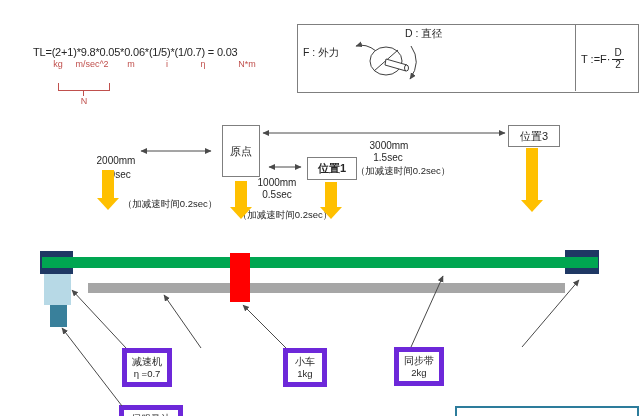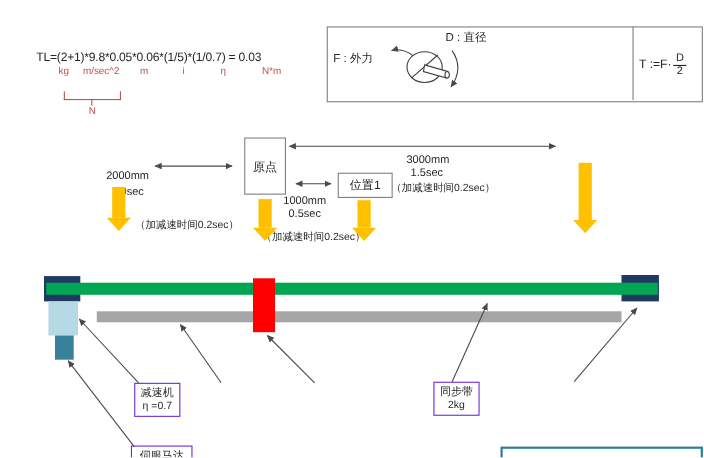--- a/index.html
+++ b/index.html
@@ -26,21 +26,21 @@
   .dist{font-size:10px;color:#262626;}
   .note{font-size:9.5px;color:#262626;}
   
   .varrow{position:absolute;width:22px;display:flex;flex-direction:column;align-items:center;}
   .varrow .shaft{width:12px;background:#FFC000;}
   .varrow .head{width:0;height:0;border-left:11px solid transparent;border-right:11px solid transparent;
                 border-top:12px solid #FFC000;}
   
   .blk{position:absolute;}
   
-  .lblbox{border:1px solid #6d28d9;background:#fff;text-align:center;font-size:10px;line-height:1.3;
+  .lblbox{border:5px solid #6d28d9;background:#fff;text-align:center;font-size:10px;line-height:1.3;
           padding:2px 2px;color:#262626;}
   .lblbox .spec{font-size:9.5px;}
   
   .resultbox{border:2px solid #2D7C9B;background:#fff;}
   svg.overlay{position:absolute;left:0;top:0;pointer-events:none;}
 </style>
 </head>
 <body>
 
 <div id="stage">
@@ -62,21 +62,22 @@
   <div class="abs ttext" style="left:405px;top:27px;">D : 直径</div>
   <div class="abs eq" style="left:581px;top:48px;">
     <span>T :=F·</span>
     <span class="frac">
       <span class="num">D</span>
       <span class="den">2</span>
     </span>
   </div>
 
   <div class="abs pbox" style="left:222px;top:125px;width:36px;height:50px;">原点</div>
-  <div class="abs pbox" style="left:307px;top:157px;width:48px;height:21px;">位置1</div>
+  <div class="abs pbox" style="left:307px;top:157px;width:48px;height:21px;font-weight:bold;">位置1</div>
+  <div class="abs pbox" style="left:508px;top:125px;width:50px;height:20px;">位置3</div>
 
   <div class="abs dist ctr" style="left:116px;top:155px;">2000mm</div>
   <div class="abs dist ctr" style="left:116px;top:169px;">1.0sec</div>
   <div class="abs note ctr" style="left:170px;top:198px;">（加减速时间0.2sec）</div>
 
   <div class="abs dist ctr" style="left:277px;top:177px;">1000mm</div>
   <div class="abs dist ctr" style="left:277px;top:189px;">0.5sec</div>
   <div class="abs note ctr" style="left:285px;top:209px;">（加减速时间0.2sec）</div>
 
   <div class="abs dist ctr" style="left:389px;top:140px;">3000mm</div>
@@ -104,20 +105,24 @@
   <div class="blk" style="left:565px;top:250px;width:34px;height:24px;background:#1F3864;"></div>
   <div class="blk" style="left:42px;top:257px;width:556px;height:11px;background:#00A651;"></div>
   <div class="blk" style="left:88px;top:283px;width:477px;height:10px;background:#A6A6A6;"></div>
   <div class="blk" style="left:44px;top:274px;width:27px;height:31px;background:#B7D9E6;"></div>
   <div class="blk" style="left:50px;top:305px;width:17px;height:22px;background:#39809B;"></div>
   <div class="blk" style="left:230px;top:253px;width:20px;height:49px;background:#FF0000;"></div>
 
   <div class="abs lblbox" style="left:122px;top:348px;width:36px;">
     <div>减速机</div>
     <div class="spec">η =0.7</div>
+  </div>
+  <div class="abs lblbox" style="left:283px;top:348px;width:30px;">
+    <div>小车</div>
+    <div class="spec">1kg</div>
   </div>
   <div class="abs lblbox" style="left:394px;top:347px;width:36px;">
     <div>同步带</div>
     <div class="spec">2kg</div>
   </div>
   <div class="abs lblbox" style="left:119px;top:405px;width:50px;height:16px;">
     <div>伺服马达</div>
   </div>
 
   <div class="abs resultbox" style="left:455px;top:406px;width:180px;height:28px;"></div>

